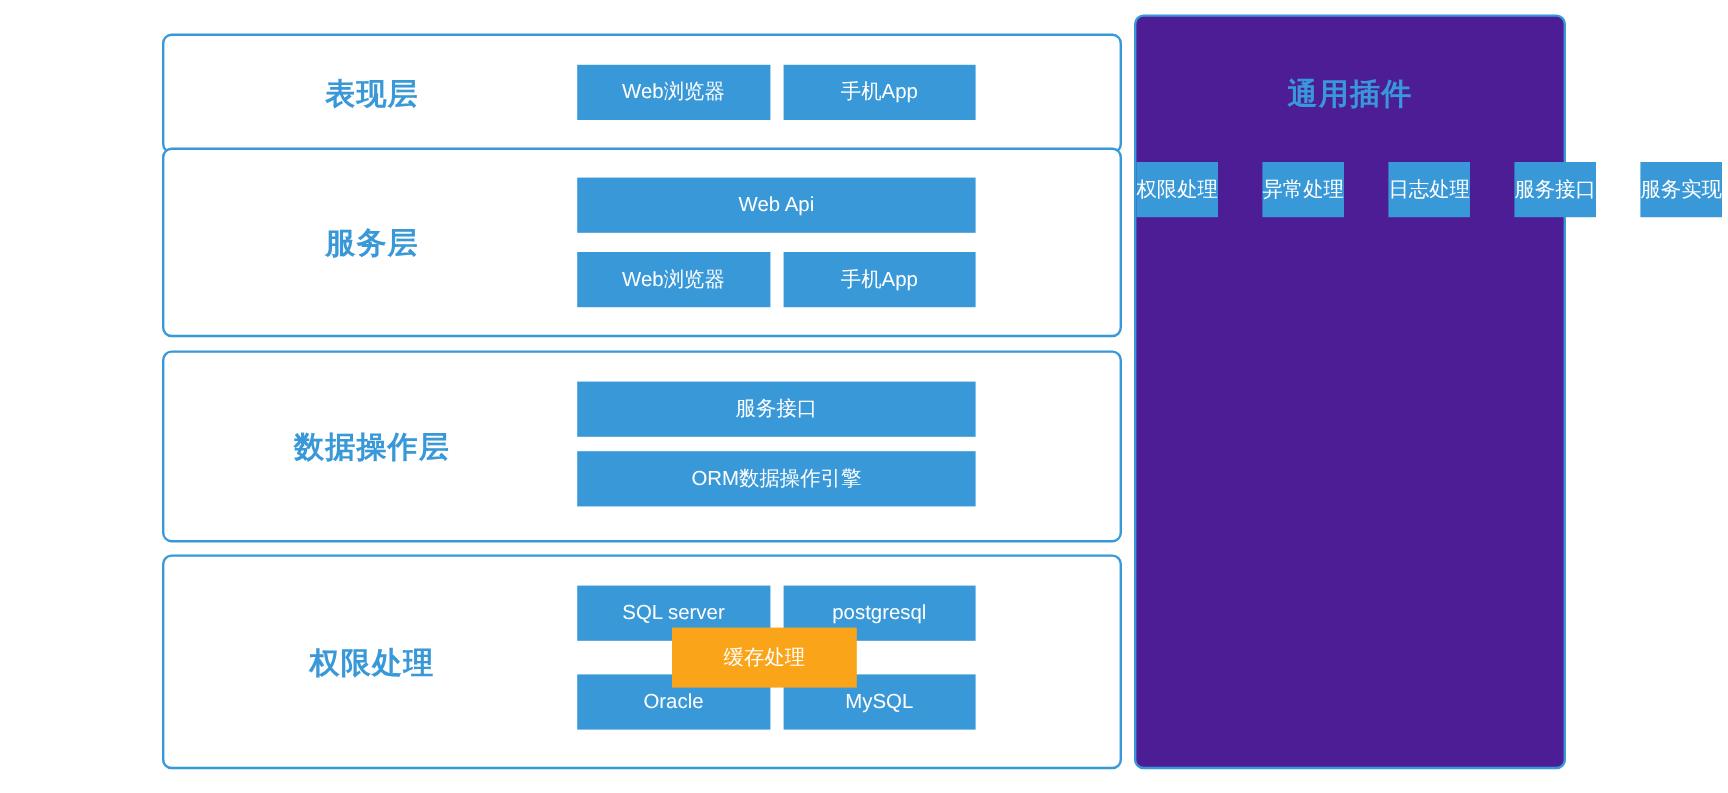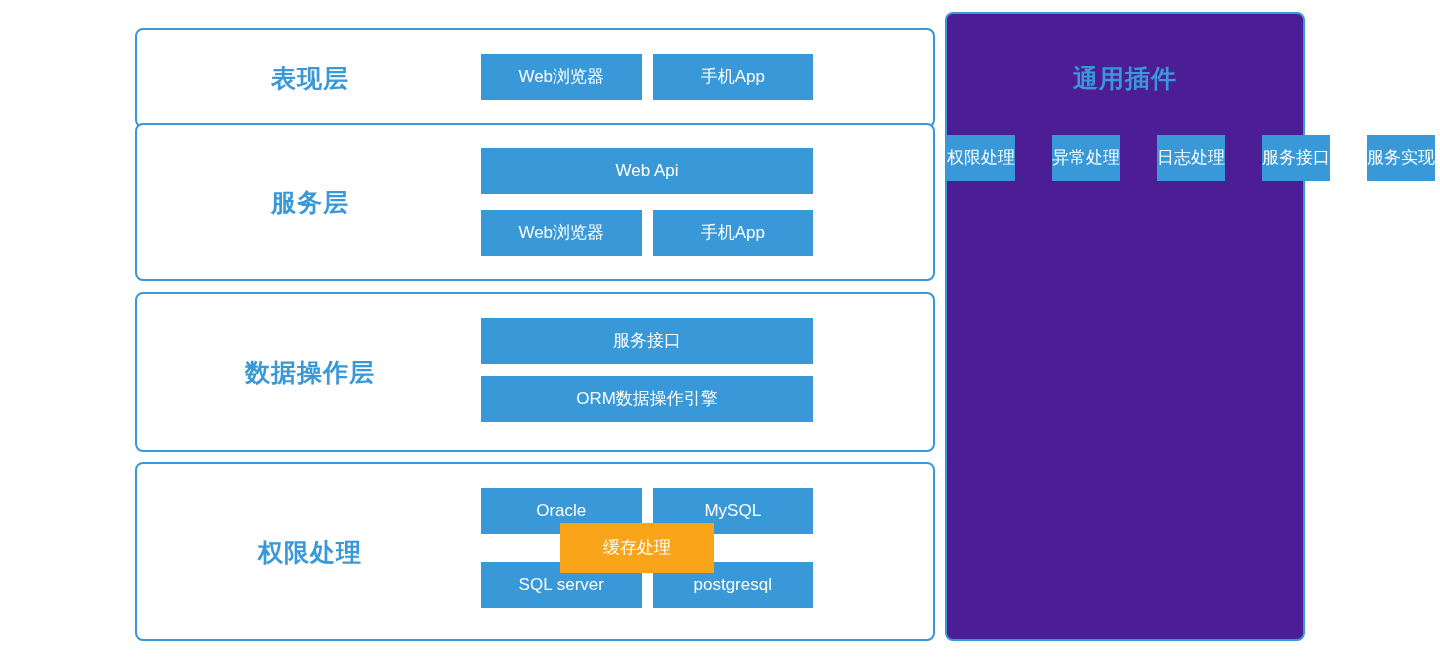--- a/index.html
+++ b/index.html
@@ -158,26 +158,26 @@
       <div class="row">
         <div class="box">ORM数据操作引擎</div>
       </div>
     </div>
   </section>
 
   <section class="layer" id="layer-3">
     <div class="layer-title">权限处理</div>
     <div class="boxes">
       <div class="row">
+        <div class="box">SQL server</div>
+        <div class="box">postgresql</div>
+      </div>
+      <div class="row">
         <div class="box">Oracle</div>
         <div class="box">MySQL</div>
-      </div>
-      <div class="row">
-        <div class="box">SQL server</div>
-        <div class="box">postgresql</div>
       </div>
     </div>
     <div class="overlay-box">缓存处理</div>
   </section>
 
   <aside class="plugins">
     <div class="plugins-title">通用插件</div>
     <div class="plugin-list">
       <div class="plugin-box">权限处理</div>
       <div class="plugin-box">异常处理</div>

